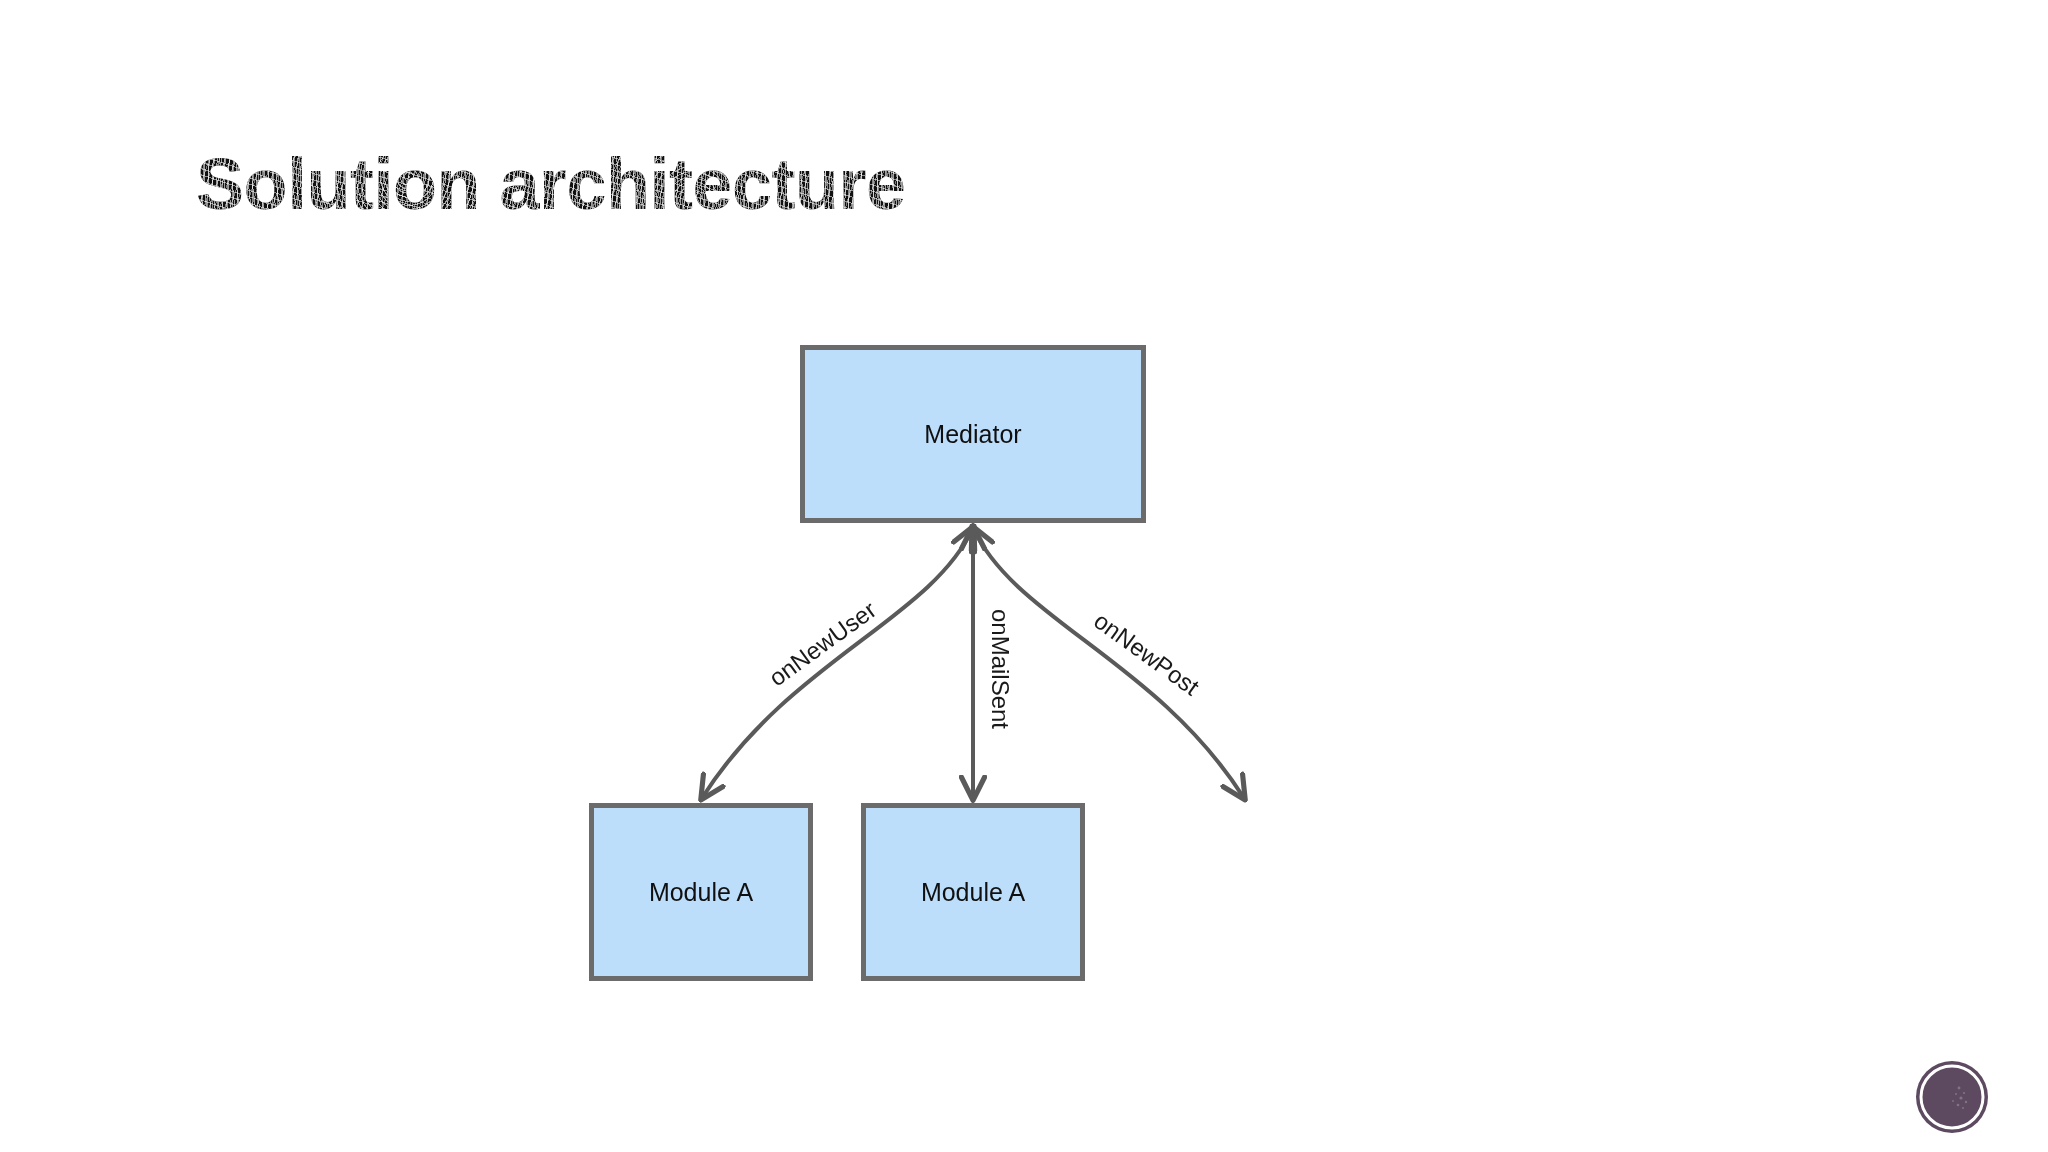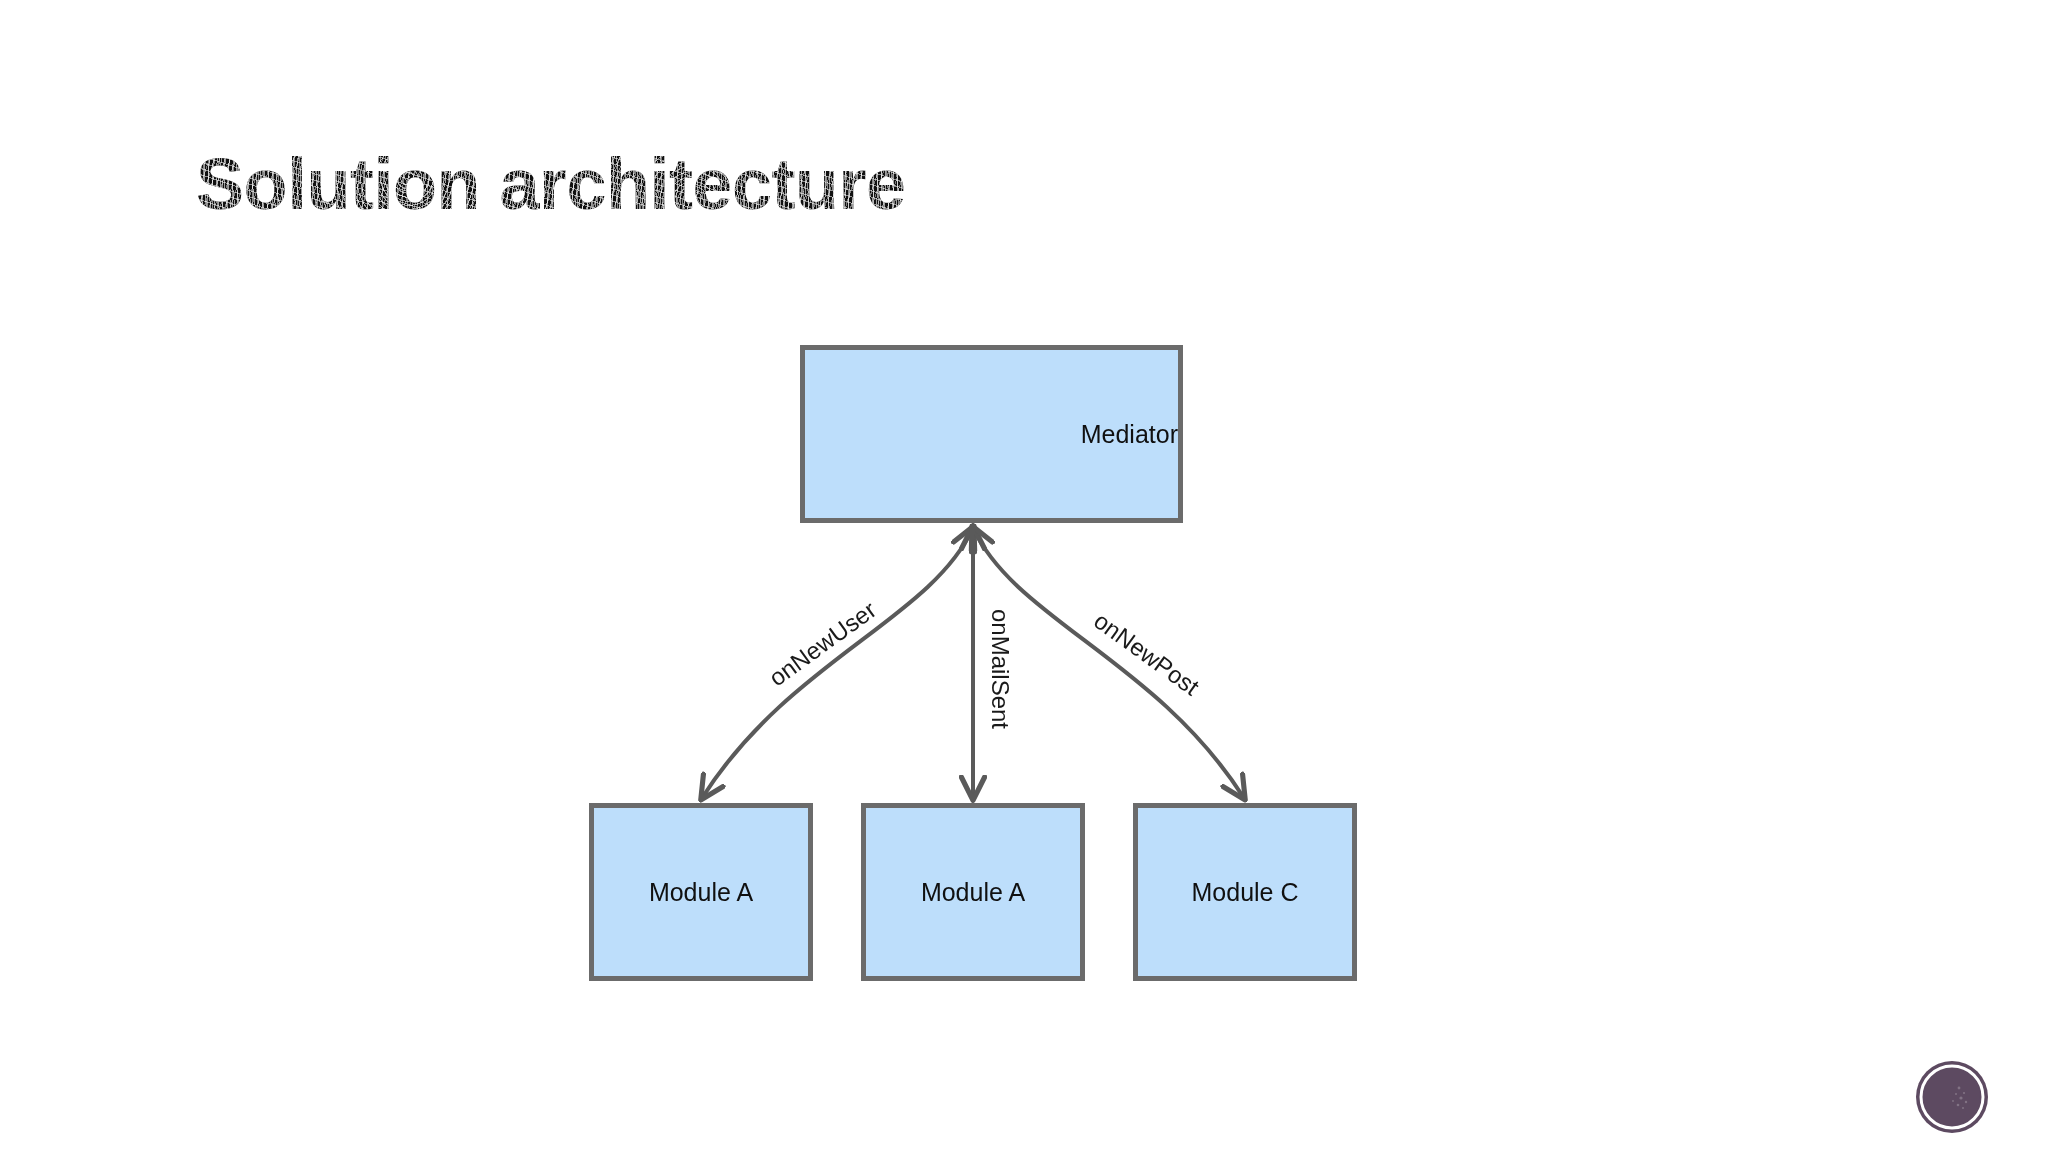--- a/index.html
+++ b/index.html
@@ -60,21 +60,21 @@
     align-items: center;
     justify-content: center;
   }
   .node-label {
     font-family: "Liberation Sans", sans-serif;
     font-size: 25px;
     color: #101010;
     white-space: nowrap;
   }
 
-  #node-mediator { left: 800px; top: 345px; width: 383px; height: 178px; justify-content: flex-end; }
+  #node-mediator { left: 800px; top: 345px; width: 346px; height: 178px; }
   #node-module-a-1 { left: 589px; top: 803px; width: 224px; height: 178px; }
   #node-module-a-2 { left: 861px; top: 803px; width: 224px; height: 178px; }
   #node-module-c  { left: 1133px; top: 803px; width: 224px; height: 178px; }
 
   .edge-label {
     position: absolute;
     font-family: "Liberation Sans", sans-serif;
     font-size: 24px;
     color: #1a1a1a;
     white-space: nowrap;
@@ -122,23 +122,20 @@
   </div>
 
   <div class="node-box" id="node-module-a-1">
     <span class="node-label">Module A</span>
   </div>
 
   <div class="node-box" id="node-module-a-2">
     <span class="node-label">Module A</span>
   </div>
 
-  <div class="node-box" id="node-module-c">
-    <span class="node-label">Module C</span>
-  </div>
 
   <div class="edge-label" id="label-on-new-user">onNewUser</div>
 
   <div class="edge-label" id="label-on-mail-sent">onMailSent</div>
 
   <div class="edge-label" id="label-on-new-post">onNewPost</div>
 </div>
 
 <svg id="brand-logo" viewBox="0 0 74 74">
   <circle cx="37" cy="37" r="36" fill="#5d4a61"></circle>

